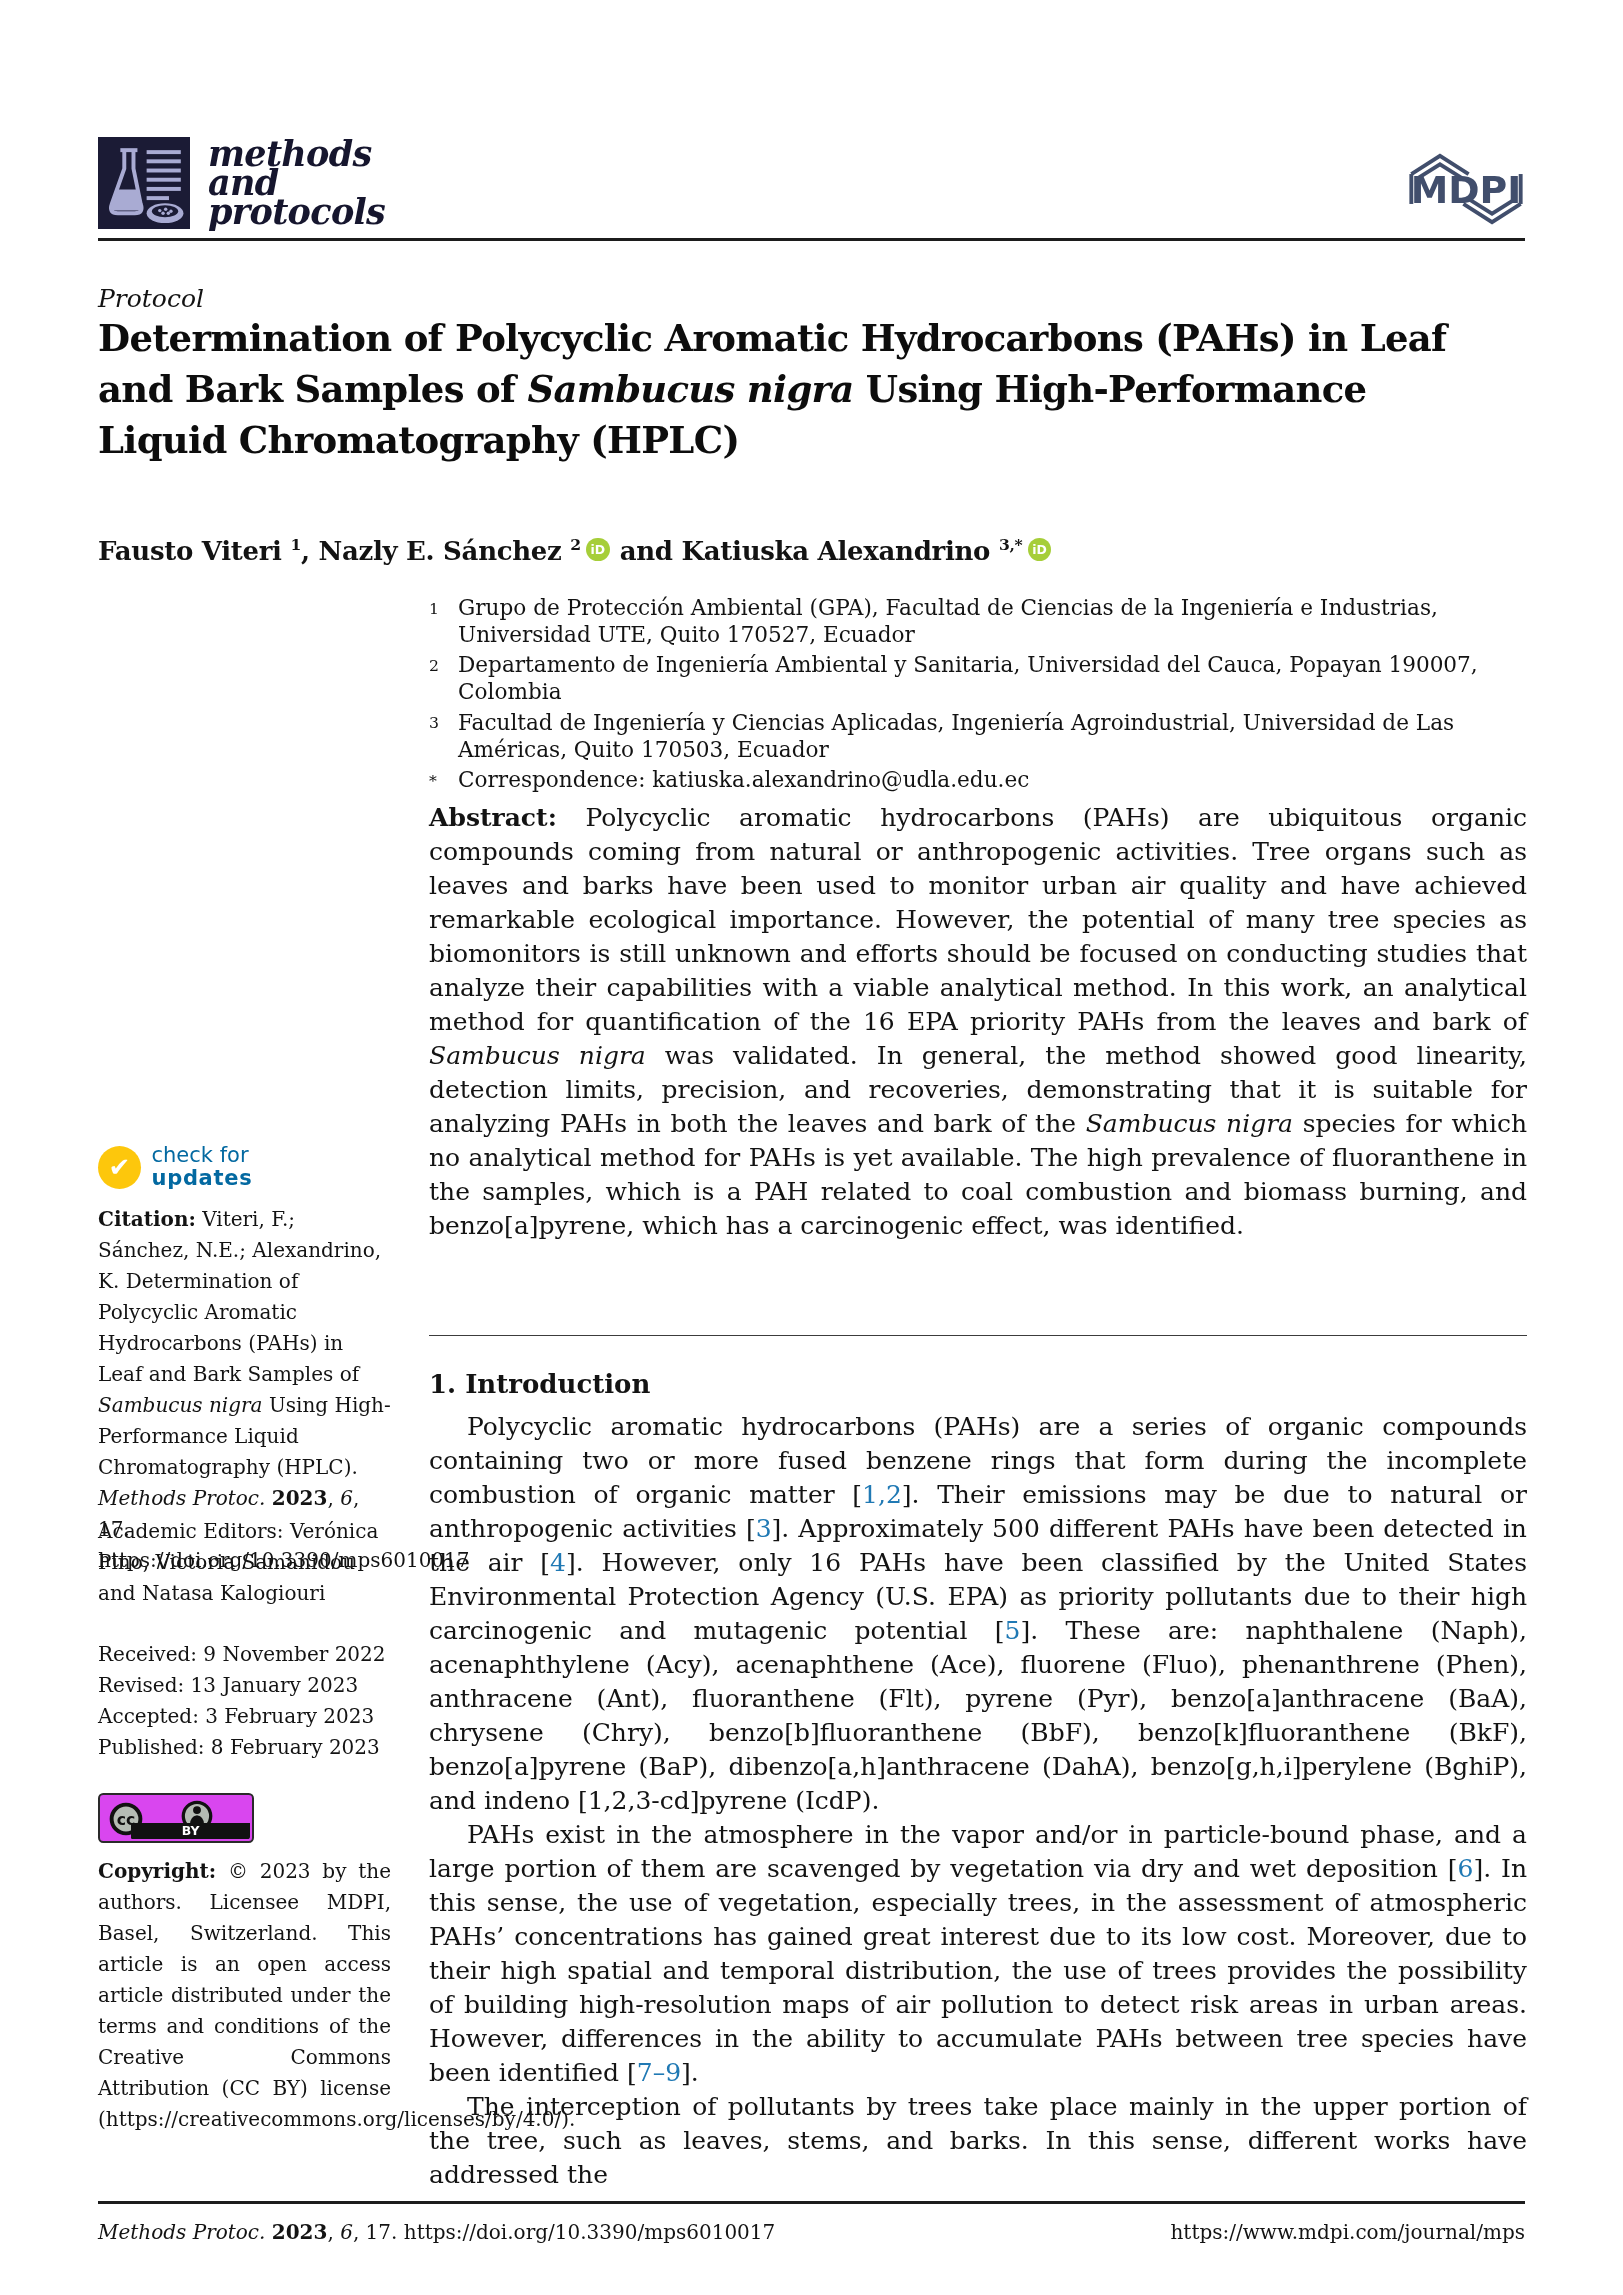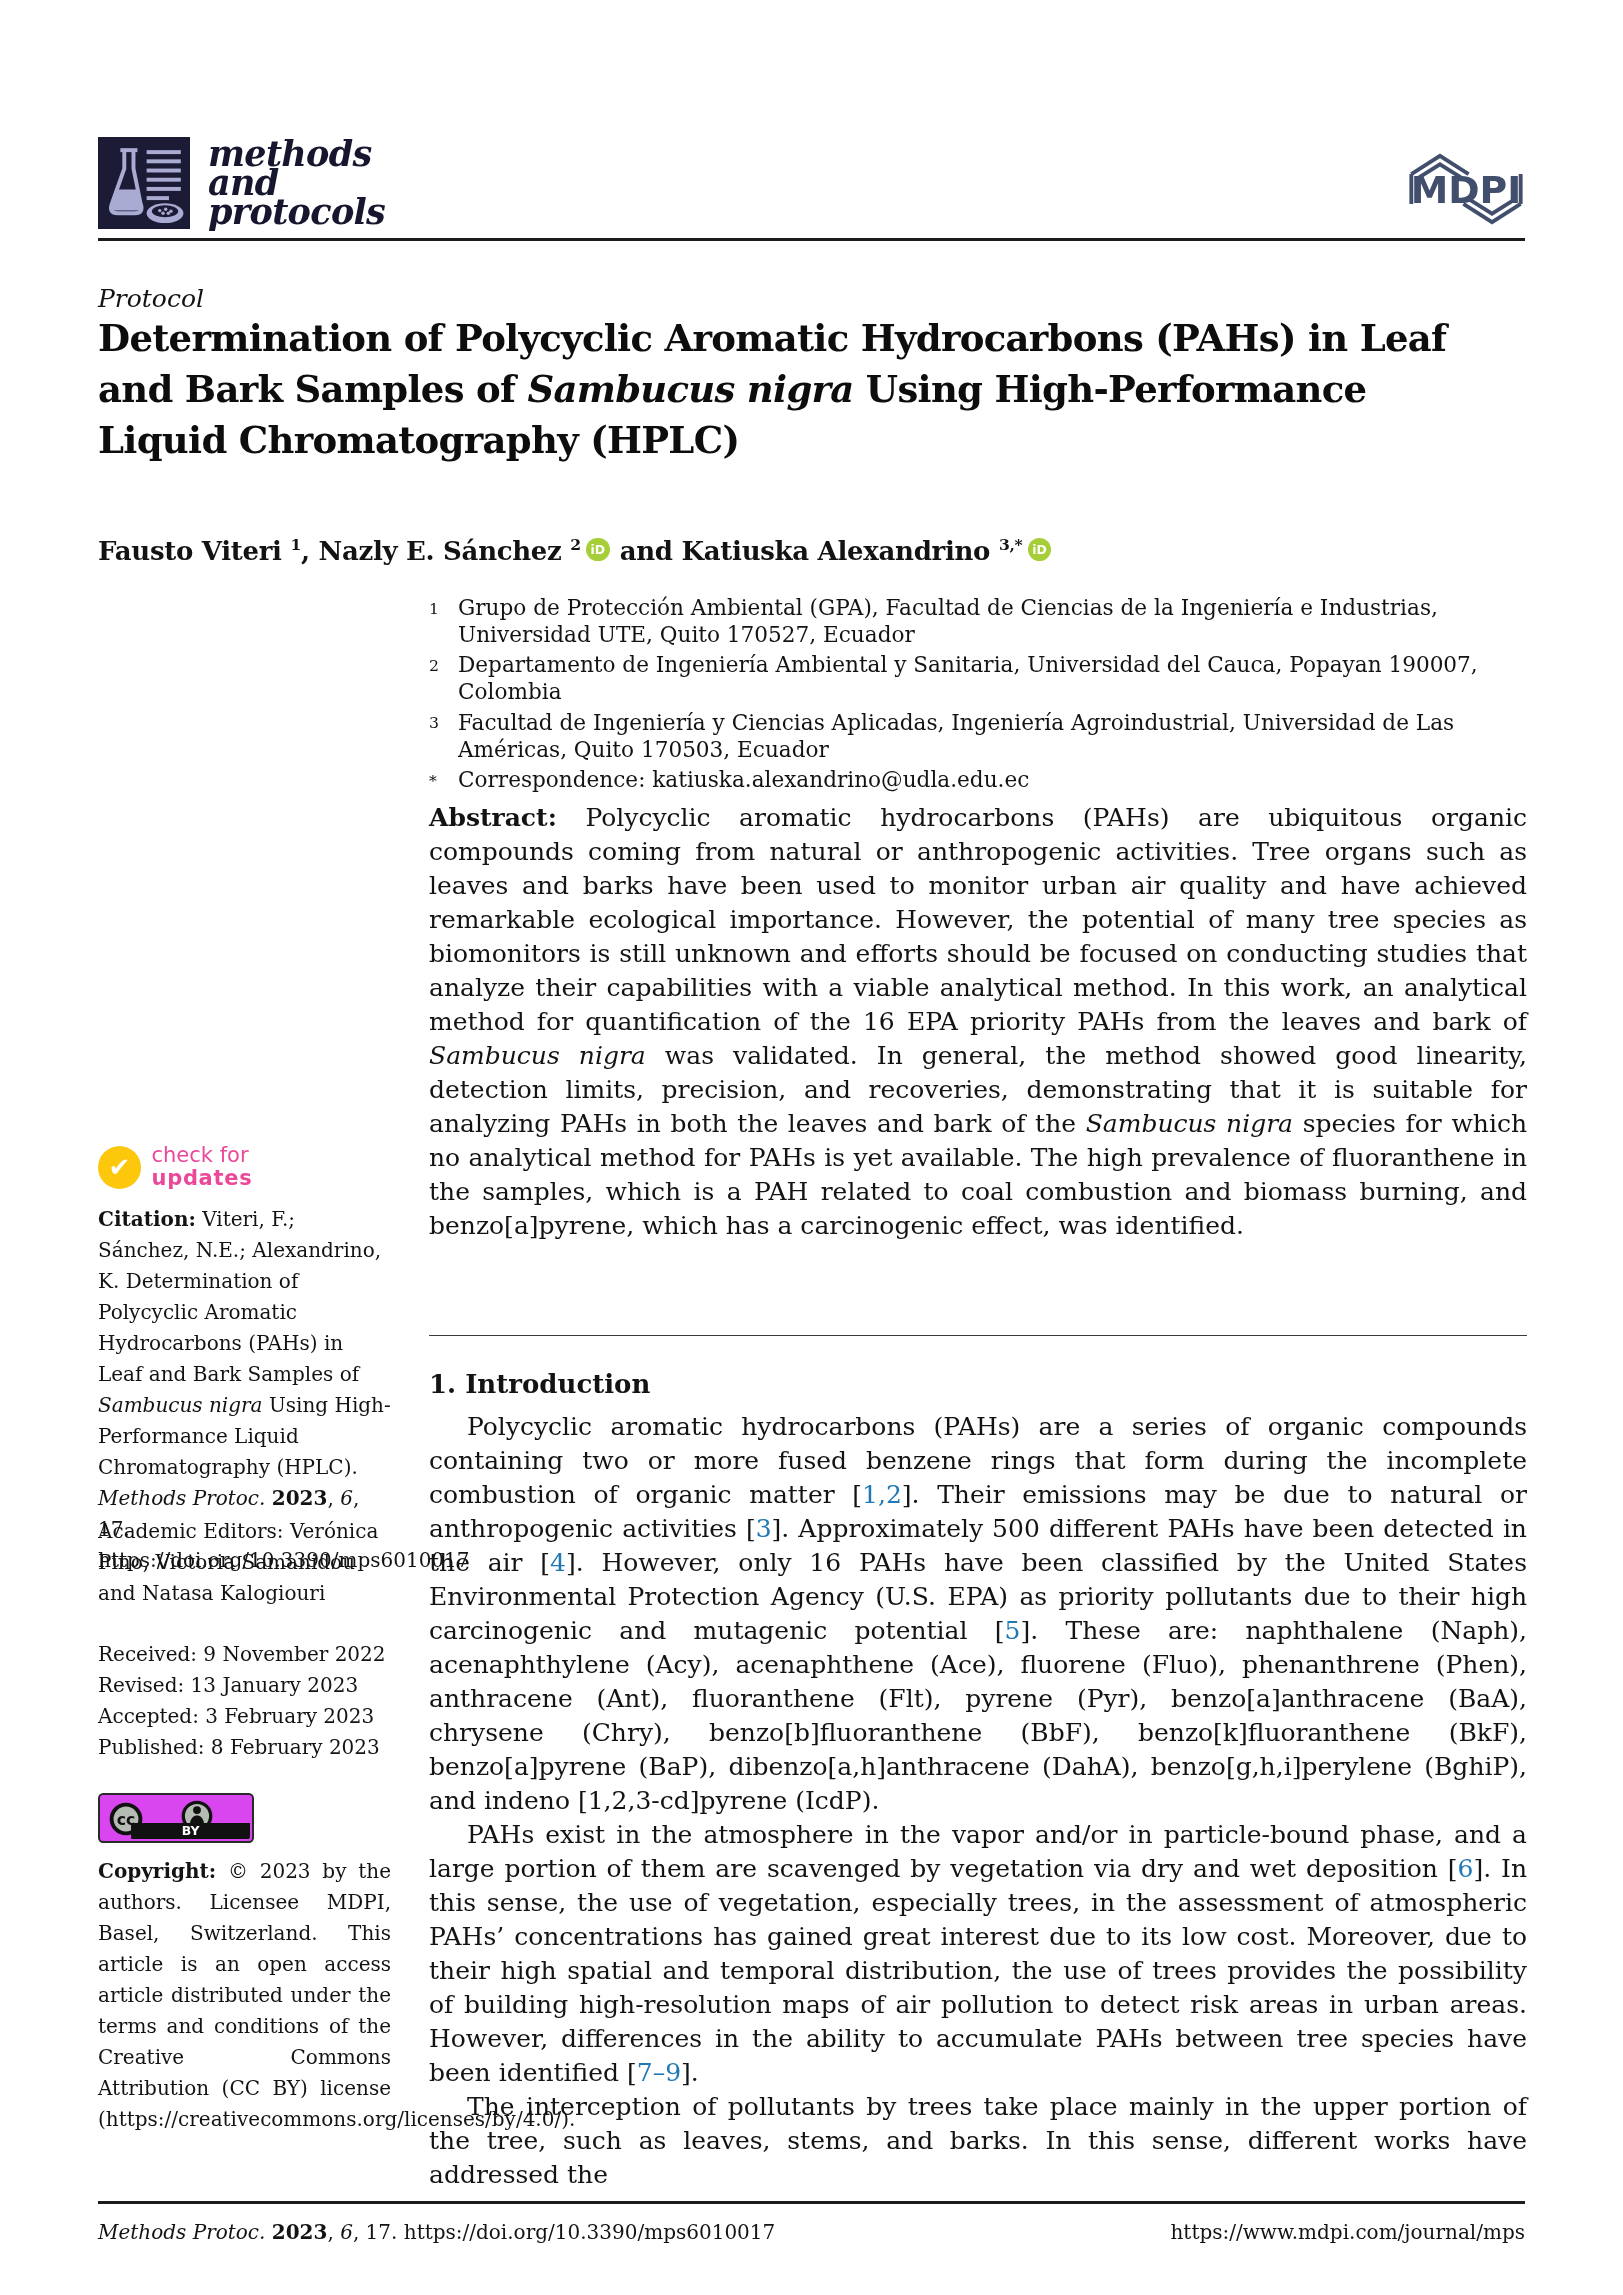--- a/index.html
+++ b/index.html
@@ -43,21 +43,21 @@
   .body-text{position:absolute;left:429px;top:1410px;width:1098px;font-size:25px;line-height:34px;text-align:justify;}
   .body-text p{margin:0;text-indent:38px;}
   
   .sidebar{position:absolute;left:98px;top:1144px;width:293px;font-size:20px;line-height:31px;}
   .check-badge{display:flex;align-items:center;gap:10.5px;cursor:pointer;}
   .check-circle{
     width:43px;height:43px;border-radius:50%;background:#FDC70C;color:#fff;
     font-size:26px;font-weight:700;text-align:center;line-height:42px;flex:0 0 43px;
     font-family:"DejaVu Sans",sans-serif;
   }
-  .check-text{font-family:"DejaVu Sans",sans-serif;font-size:21px;line-height:23px;color:#ec4899;}
+  .check-text{font-family:"DejaVu Sans",sans-serif;font-size:21px;line-height:23px;color:#0369a1;}
   .check-text .b2{font-weight:700;letter-spacing:0.7px;}
   .citation-block{position:absolute;left:0;top:60px;width:293px;text-align:left;}
   .editors-block{position:absolute;left:0;top:372px;width:293px;}
   .dates-block{position:absolute;left:0;top:495px;width:293px;line-height:31px;}
   .cc-badge{
     position:absolute;left:0;top:649px;width:156px;height:50px;background:#d946ef;
     border:2px solid #2a2a2a;border-radius:5.2px;box-sizing:border-box;cursor:pointer;
   }
   .cc-bar{
     position:absolute;left:31px;right:2px;bottom:2px;height:15.7px;background:#111;

